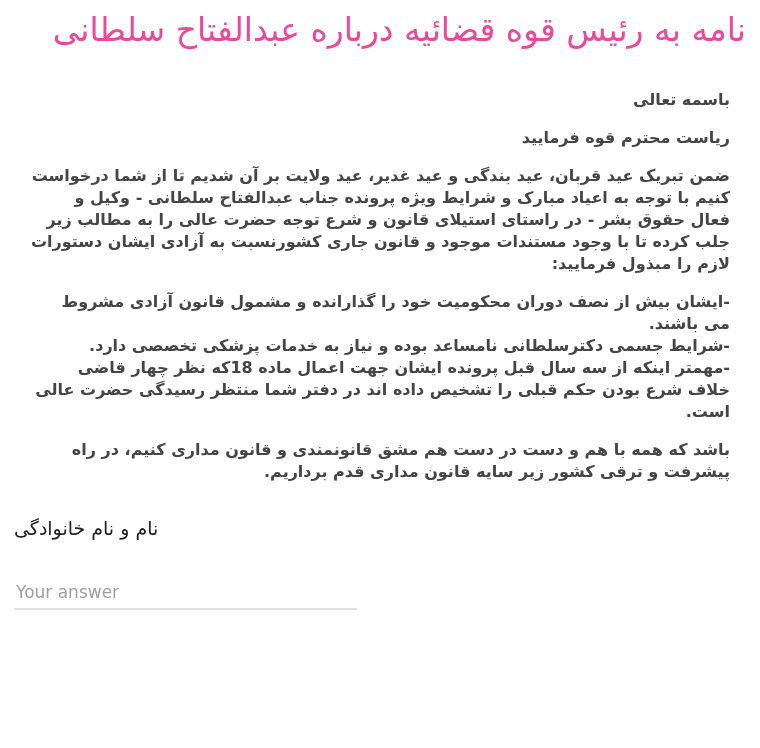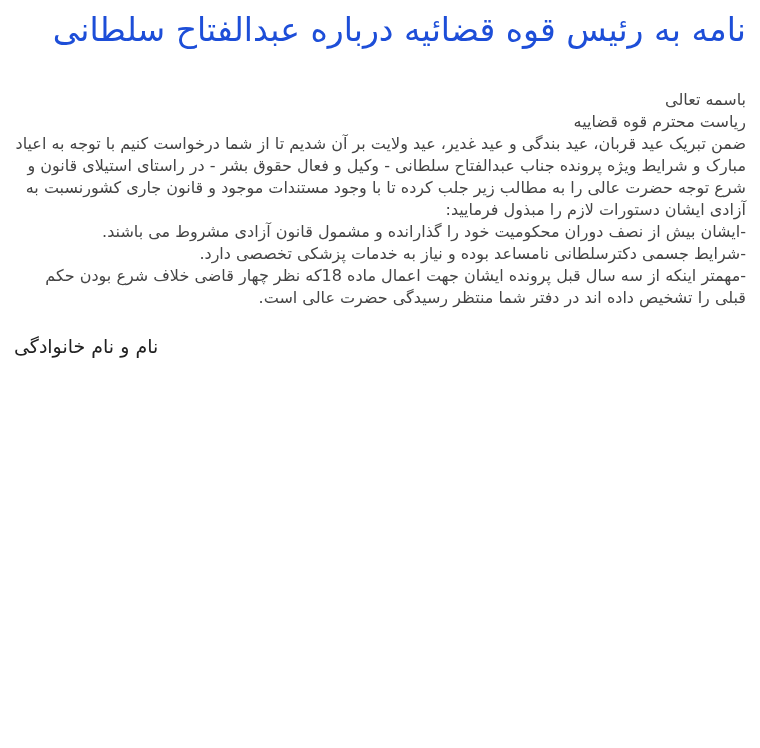--- a/index.html
+++ b/index.html
@@ -19,43 +19,44 @@
     height: 748px;
     padding: 0 14px;
     background: #ffffff;
   }
   .form-title {
     direction: rtl;
     text-align: right;
     font-size: 33px;
     line-height: 52px;
     font-weight: 400;
-    color: #1d4ed8;
+    color: #ec4899;
     margin: 4px 0 0 0;
   }
   .form-desc {
     margin-top: 33px;
     direction: rtl;
     text-align: right;
     font-size: 16px;
     line-height: 22px;
     font-weight: 400;
     color: #454545;
   }
   .form-desc p {
-    margin: 0;
+    margin: 16px;
     white-space: pre-line;
+    font-weight: bold;
   }
   .mb19 { margin-bottom: 19px; }
   .mb16 { margin-bottom: 16px; }
   .mb7  { margin-bottom: 7px; text-align: right; }
   .mb0  { margin-bottom: 0; }
   .mb21 { margin-bottom: 21px; }
   .question-block {
-    margin-top: 24px;
+    margin-top: 32px;
     direction: ltr;
     text-align: left;
   }
   .question-label {
     font-size: 19px;
     line-height: 27px;
     font-weight: 400;
     color: #212121;
     unicode-bidi: plaintext;
   }
@@ -81,24 +82,26 @@
 </style>
 </head>
 <body>
 
 <div class="page">
 
   <h1 class="form-title">نامه به رئیس قوه قضائیه درباره عبدالفتاح سلطانی</h1>
 
   <div class="form-desc">
     <p class="mb19">باسمه تعالی</p>
-    <p class="mb19">ریاست محترم قوه قضاییه</p>
+    <p class="mb19">ریاست محترم قوه فرمایید</p>
     <p class="mb7">ضمن تبریک عید قربان، عید بندگی و عید غدیر، عید ولایت بر آن شدیم تا از شما درخواست کنیم با توجه به اعیاد مبارک و شرایط ویژه پرونده جناب عبدالفتاح سلطانی - وکیل و فعال حقوق بشر - در راستای استیلای قانون و شرع توجه حضرت عالی را به مطالب زیر جلب کرده تا با وجود مستندات موجود و قانون جاری کشورنسبت به آزادی ایشان دستورات لازم را مبذول فرمایید:</p>
     <p class="mb0">-ایشان بیش از نصف دوران محکومیت خود را گذارانده و مشمول قانون آزادی مشروط می باشند.
 -شرایط جسمی دکترسلطانی نامساعد بوده و نیاز به خدمات پزشکی تخصصی دارد.
 -مهمتر اینکه از سه سال قبل پرونده ایشان جهت اعمال ماده 18که نظر چهار قاضی خلاف شرع بودن حکم قبلی را تشخیص داده اند در دفتر شما منتظر رسیدگی حضرت عالی است.</p>
+    <p class="mb21">باشد که همه با هم و دست در دست هم مشق قانونمندی و قانون مداری کنیم، در راه پیشرفت و ترقی کشور زیر سایه قانون مداری قدم برداریم.</p>
   </div>
 
   <div class="question-block">
     <div class="question-label">نام و نام خانوادگی</div>
+    <input type="text" class="answer-input" placeholder="Your answer" style="">
   </div>
 
 </div>
 
 </body></html>

